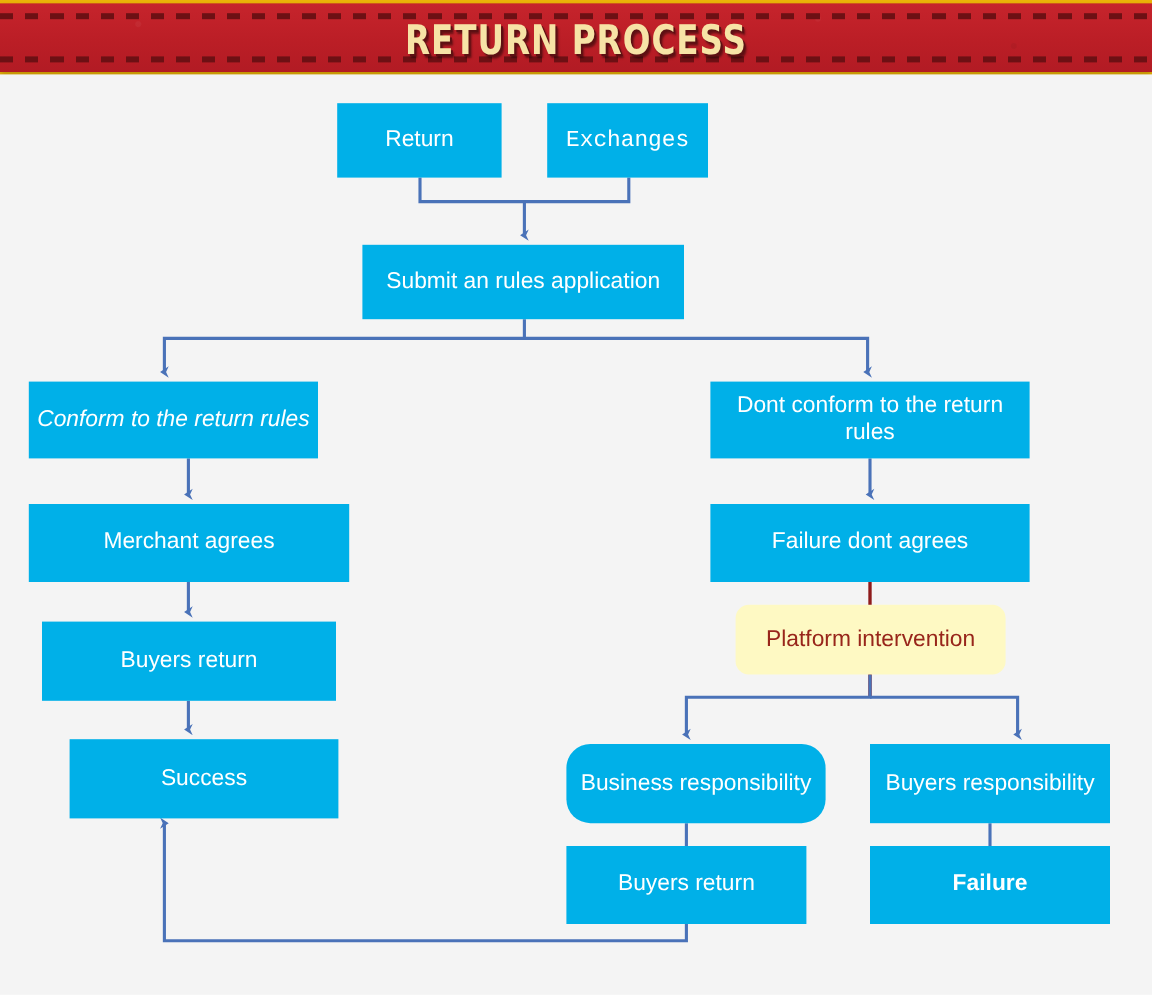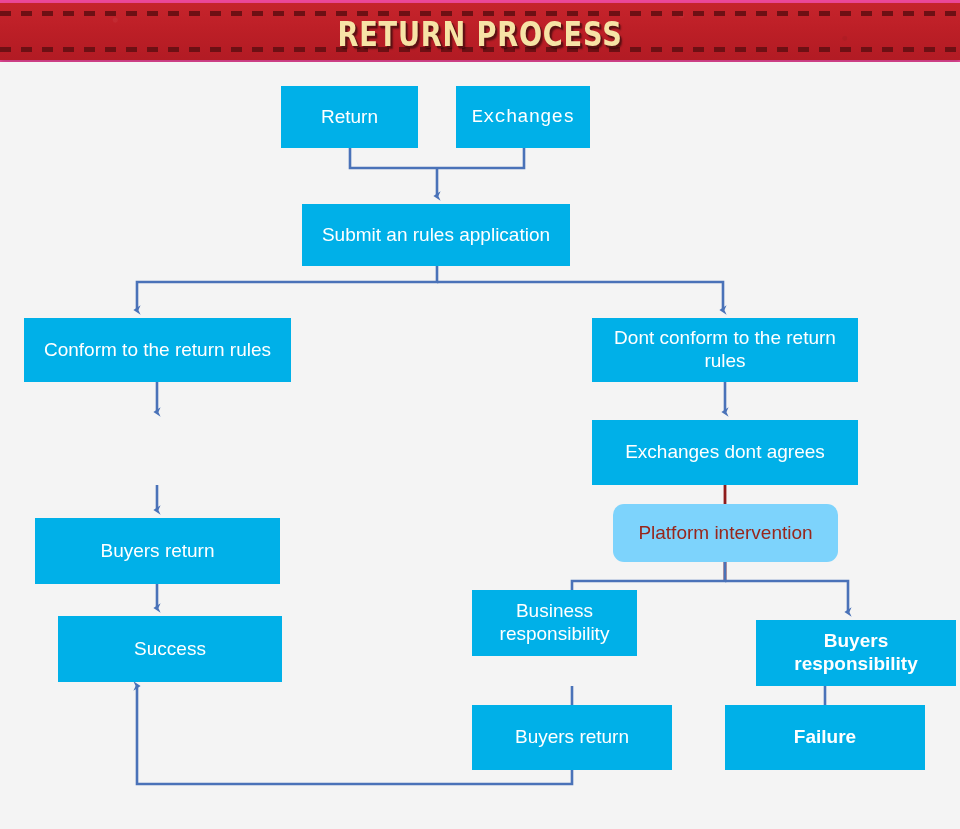--- a/index.html
+++ b/index.html
@@ -14,21 +14,21 @@
     background: #f4f4f4;
     overflow: hidden;
     font-family: "Liberation Sans", sans-serif;
   }
 
   
   #banner-area {
     position: absolute;
     left: 0; top: 0;
     width: 960px; height: 72px;
-    background: #ec4899;
+    background: #eab308;
   }
   #banner {
     position: absolute;
     left: 0; top: 3px;
     width: 960px; height: 57px;
     background: #c2202a;
     background-image:
       radial-gradient(circle at 12% 30%, rgba(255,255,255,0.045) 0 2px, transparent 3px),
       radial-gradient(circle at 38% 70%, rgba(0,0,0,0.05) 0 2px, transparent 3px),
       radial-gradient(circle at 71% 22%, rgba(255,255,255,0.04) 0 2px, transparent 3px),
@@ -87,21 +87,21 @@
     justify-content: center;
     text-align: center;
     color: #ffffff;
     background: #00b0e8;
     font-size: 19px;
     line-height: 1.2;
     padding: 2px 6px;
     z-index: 3;
   }
   .node.highlight {
-    background: #7dd3fc;
+    background: #fef9c3;
     color: #98261b;
     border-radius: 11px;
   }
 </style>
 </head>
 <body>
 
 <div id="page">
 
   <div id="banner-area">
@@ -153,35 +153,36 @@
         <path d="M 572,708 L 572,722 L 137,722 L 137,624" marker-end="url(#arrow-blue-up)"></path>
       </g>
     </svg>
 
     <div class="node" style="left:281px; top:24px; width:137px; height:62px;">Return</div>
 
     <div class="node" style="left:456px; top:24px; width:134px; height:62px;font-family:Liberation Mono, monospace;">Exchanges</div>
 
     <div class="node" style="left:302px; top:142px; width:268px; height:62px;">Submit an rules application</div>
 
-    <div class="node" style="left:24px; top:256px; width:267px; height:64px;">Conform to the return rules</div>
+    <div class="node" style="left:24px; top:256px; width:241px; height:64px;font-style:italic;">Conform to the return rules</div>
 
     <div class="node" style="left:592px; top:256px; width:266px; height:64px;">Dont conform to the return rules</div>
 
+    <div class="node" style="left:24px; top:358px; width:267px; height:65px;">Merchant agrees</div>
 
-    <div class="node" style="left:592px; top:358px; width:266px; height:65px;">Exchanges dont agrees</div>
+    <div class="node" style="left:592px; top:358px; width:266px; height:65px;">Failure dont agrees</div>
 
     <div class="node" style="left:35px; top:456px; width:245px; height:66px;">Buyers return</div>
 
     <div class="node highlight" style="left:613px; top:442px; width:225px; height:58px;">Platform intervention</div>
 
     <div class="node" style="left:58px; top:554px; width:224px; height:66px;">Success</div>
 
-    <div class="node" style="left:472px; top:528px; width:165px; height:66px;">Business responsibility</div>
+    <div class="node" style="left:472px; top:558px; width:216px; height:66px;border-radius:20px;">Business responsibility</div>
 
-    <div class="node" style="left:756px; top:558px; width:200px; height:66px;font-weight:bold;">Buyers responsibility</div>
+    <div class="node" style="left:725px; top:558px; width:200px; height:66px;">Buyers responsibility</div>
 
     <div class="node" style="left:472px; top:643px; width:200px; height:65px;">Buyers return</div>
 
     <div class="node" style="left:725px; top:643px; width:200px; height:65px;font-weight:bold;">Failure</div>
 
   </div>
 </div>
 
 </body></html>

